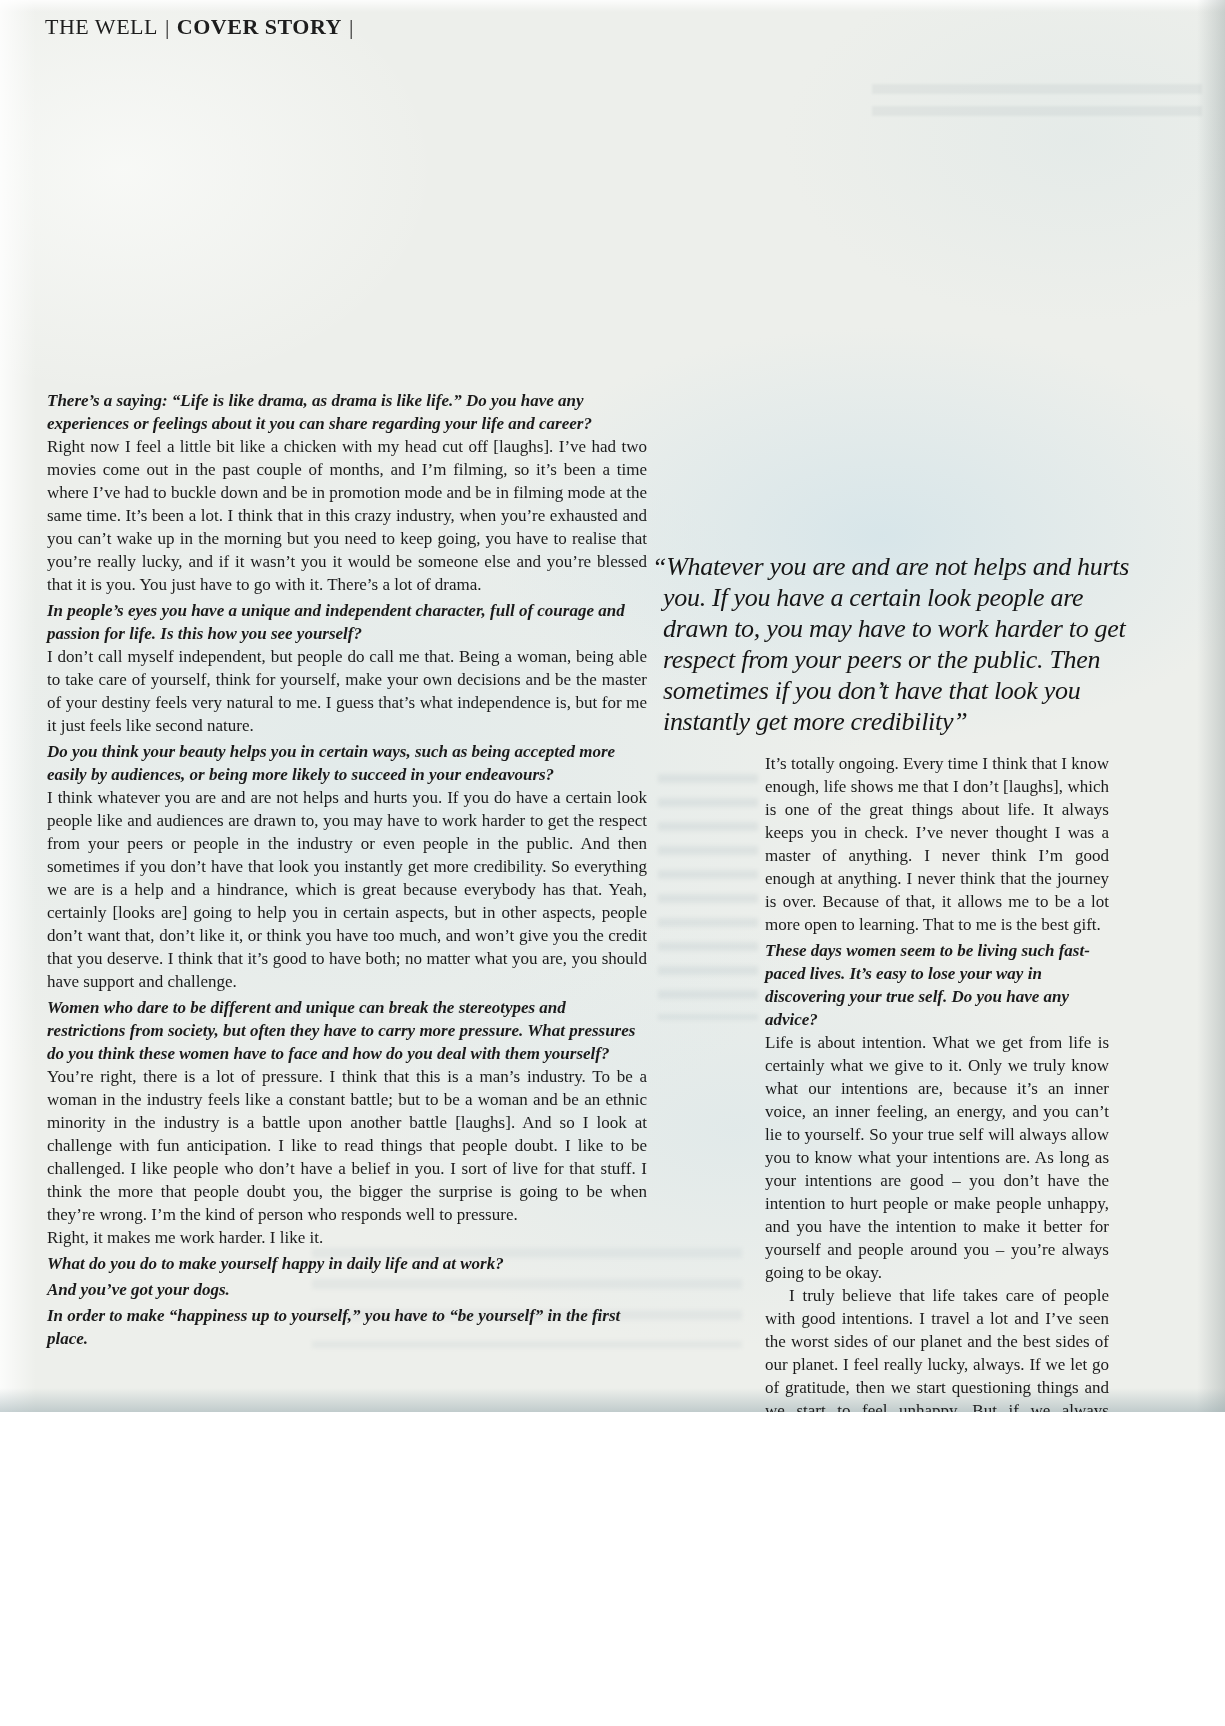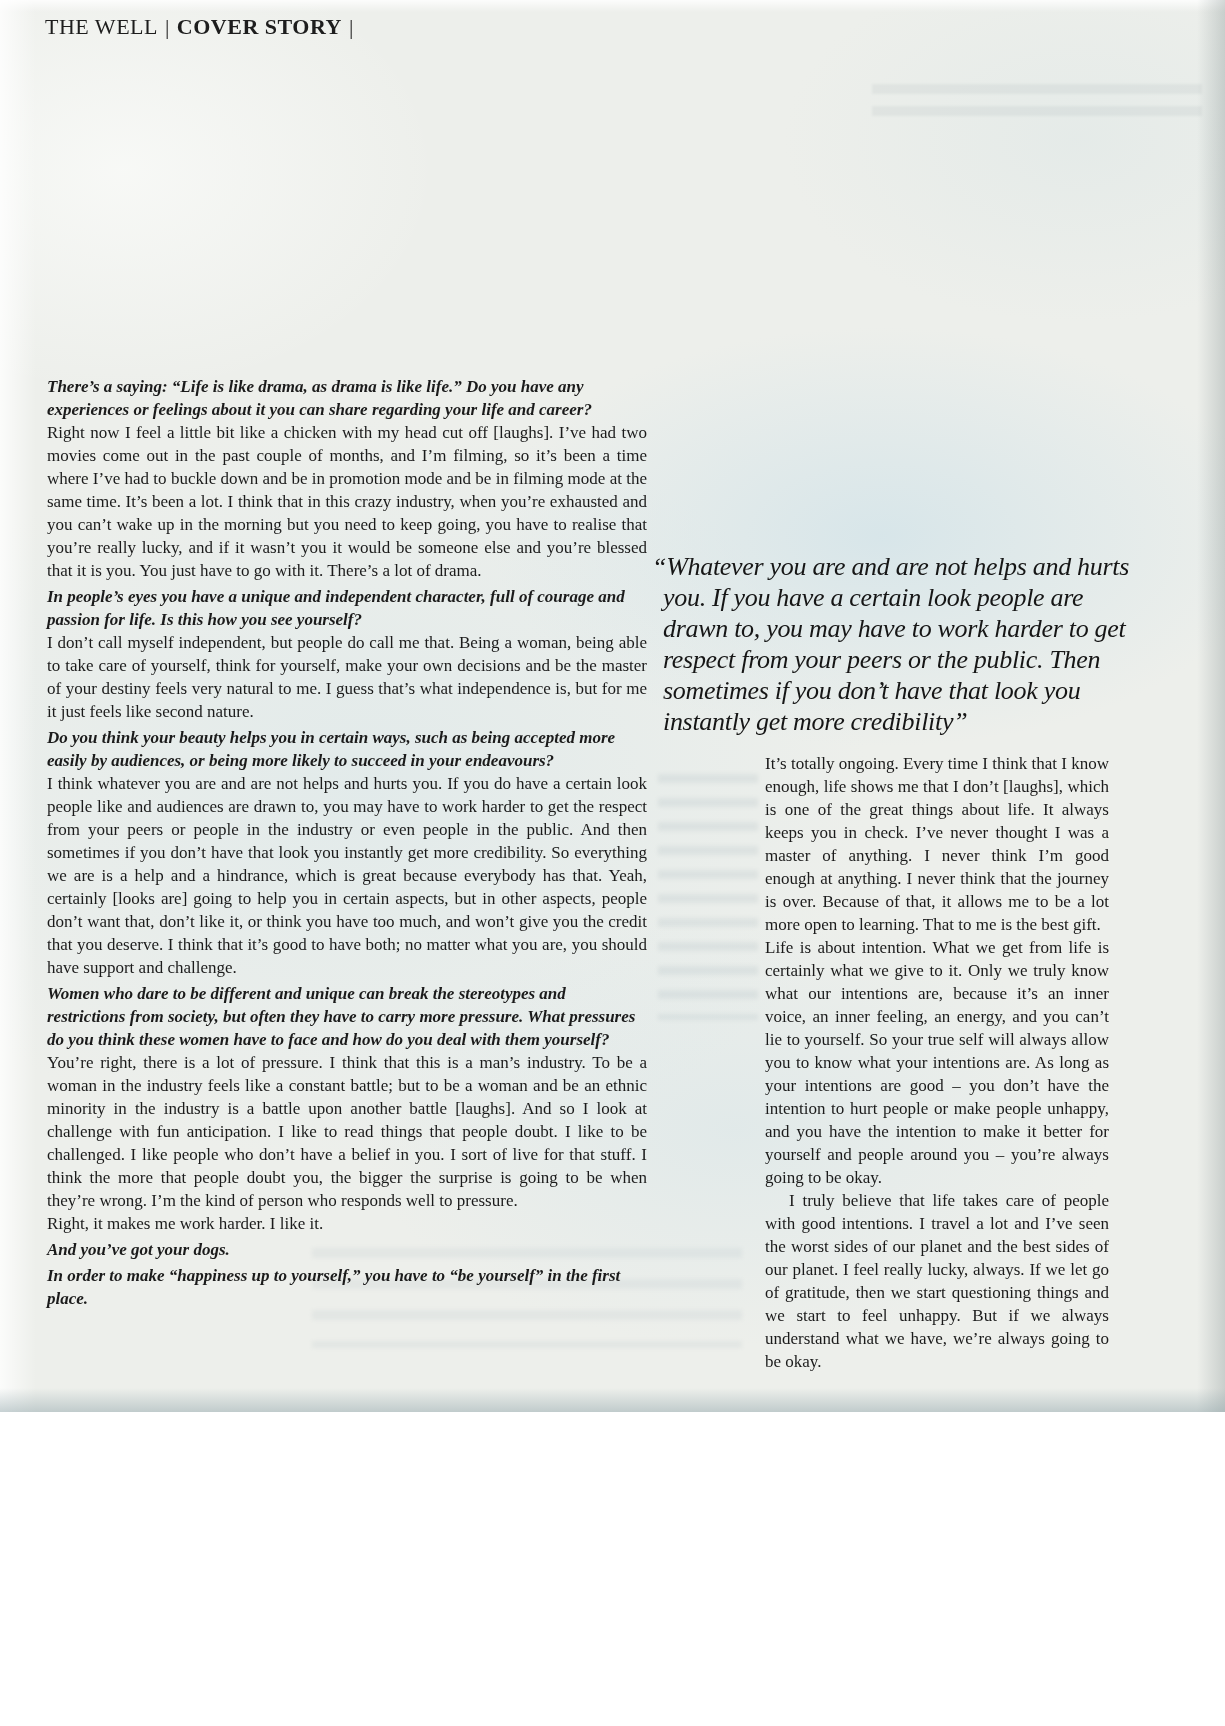--- a/index.html
+++ b/index.html
@@ -39,21 +39,21 @@
   .header{position:absolute;left:45px;top:14px;font-size:22px;letter-spacing:.5px;color:#1d1d1d;}
   .header .hw{font-weight:normal;}
   .header .hd{font-weight:300;margin:0 7px;color:#2a2a2a;}
   .header .hs{font-weight:bold;}
 
   .col{position:absolute;text-align:justify;}
   .left-col{left:47px;top:371px;width:600px;font-size:17px;line-height:23px;}
   .right-col{left:765px;top:752px;width:344px;font-size:17px;line-height:23px;}
   .col p{margin:0;}
   .col p.q{font-style:italic;font-weight:bold;text-align:left;margin-top:3px;}
-  .col p.q:first-child{margin-top:4px;}
+  .col p.q:first-child{margin-top:18px;}
   .col p.indent{text-indent:24px;}
 
   .pull-quote{
     position:absolute;left:652px;top:551px;width:474px;
     font-size:26px;line-height:31px;font-style:italic;font-weight:500;
     color:#161616;letter-spacing:-.3px;text-indent:-11px;padding-left:11px;
   }
 
   .footer{position:absolute;left:53px;top:1640px;font-size:19px;letter-spacing:.5px;color:#222;margin-top:36px;}
   .footer .pg-num{font-weight:bold;}
@@ -81,28 +81,30 @@
   <div class="col left-col">
     <p class="q">There’s a saying: “Life is like drama, as drama is like life.” Do you have any experiences or feelings about it you can share regarding your life and career?</p>
     <p class="a">Right now I feel a little bit like a chicken with my head cut off [laughs]. I’ve had two movies come out in the past couple of months, and I’m filming, so it’s been a time where I’ve had to buckle down and be in promotion mode and be in filming mode at the same time. It’s been a lot. I think that in this crazy industry, when you’re exhausted and you can’t wake up in the morning but you need to keep going, you have to realise that you’re really lucky, and if it wasn’t you it would be someone else and you’re blessed that it is you. You just have to go with it. There’s a lot of drama.</p>
     <p class="q">In people’s eyes you have a unique and independent character, full of courage and passion for life. Is this how you see yourself?</p>
     <p class="a">I don’t call myself independent, but people do call me that. Being a woman, being able to take care of yourself, think for yourself, make your own decisions and be the master of your destiny feels very natural to me. I guess that’s what independence is, but for me it just feels like second nature.</p>
     <p class="q">Do you think your beauty helps you in certain ways, such as being accepted more easily by audiences, or being more likely to succeed in your endeavours?</p>
     <p class="a">I think whatever you are and are not helps and hurts you. If you do have a certain look people like and audiences are drawn to, you may have to work harder to get the respect from your peers or people in the industry or even people in the public. And then sometimes if you don’t have that look you instantly get more credibility. So everything we are is a help and a hindrance, which is great because everybody has that. Yeah, certainly [looks are] going to help you in certain aspects, but in other aspects, people don’t want that, don’t like it, or think you have too much, and won’t give you the credit that you deserve. I think that it’s good to have both; no matter what you are, you should have support and challenge.</p>
     <p class="q">Women who dare to be different and unique can break the stereotypes and restrictions from society, but often they have to carry more pressure. What pressures do you think these women have to face and how do you deal with them yourself?</p>
     <p class="a">You’re right, there is a lot of pressure. I think that this is a man’s industry. To be a woman in the industry feels like a constant battle; but to be a woman and be an ethnic minority in the industry is a battle upon another battle [laughs]. And so I look at challenge with fun anticipation. I like to read things that people doubt. I like to be challenged. I like people who don’t have a belief in you. I sort of live for that stuff. I think the more that people doubt you, the bigger the surprise is going to be when they’re wrong. I’m the kind of person who responds well to pressure.</p>
     <p class="a">Right, it makes me work harder. I like it.</p>
+    <p class="q">What do you do to make yourself happy in daily life and at work?</p>
     <p class="q">And you’ve got your dogs.</p>
     <p class="q">In order to make “happiness up to yourself,” you have to “be yourself” in the first place.</p>
   </div>
 
   <div class="pull-quote">“Whatever you are and are not helps and hurts you. If you have a certain look people are drawn to, you may have to work harder to get respect from your peers or the public. Then sometimes if you don’t have that look you instantly get more credibility”</div>
 
   <div class="col right-col">
     <p class="a">It’s totally ongoing. Every time I think that I know enough, life shows me that I don’t [laughs], which is one of the great things about life. It always keeps you in check. I’ve never thought I was a master of anything. I never think I’m good enough at anything. I never think that the journey is over. Because of that, it allows me to be a lot more open to learning. That to me is the best gift.</p>
+    <p class="q">These days women seem to be living such fast-paced lives. It’s easy to lose your way in discovering your true self. Do you have any advice?</p>
     <p class="a">Life is about intention. What we get from life is certainly what we give to it. Only we truly know what our intentions are, because it’s an inner voice, an inner feeling, an energy, and you can’t lie to yourself. So your true self will always allow you to know what your intentions are. As long as your intentions are good – you don’t have the intention to hurt people or make people unhappy, and you have the intention to make it better for yourself and people around you – you’re always going to be okay.</p>
     <p class="a indent">I truly believe that life takes care of people with good intentions. I travel a lot and I’ve seen the worst sides of our planet and the best sides of our planet. I feel really lucky, always. If we let go of gratitude, then we start questioning things and we start to feel unhappy. But if we always understand what we have, we’re always going to be okay.</p>
   </div>
 
   <div class="footer">
     <span class="pg-num">238</span>
     <span>–</span>
     <em>PRESTIGE</em>
     <span>–</span>
     <span>MAY 2010</span>

